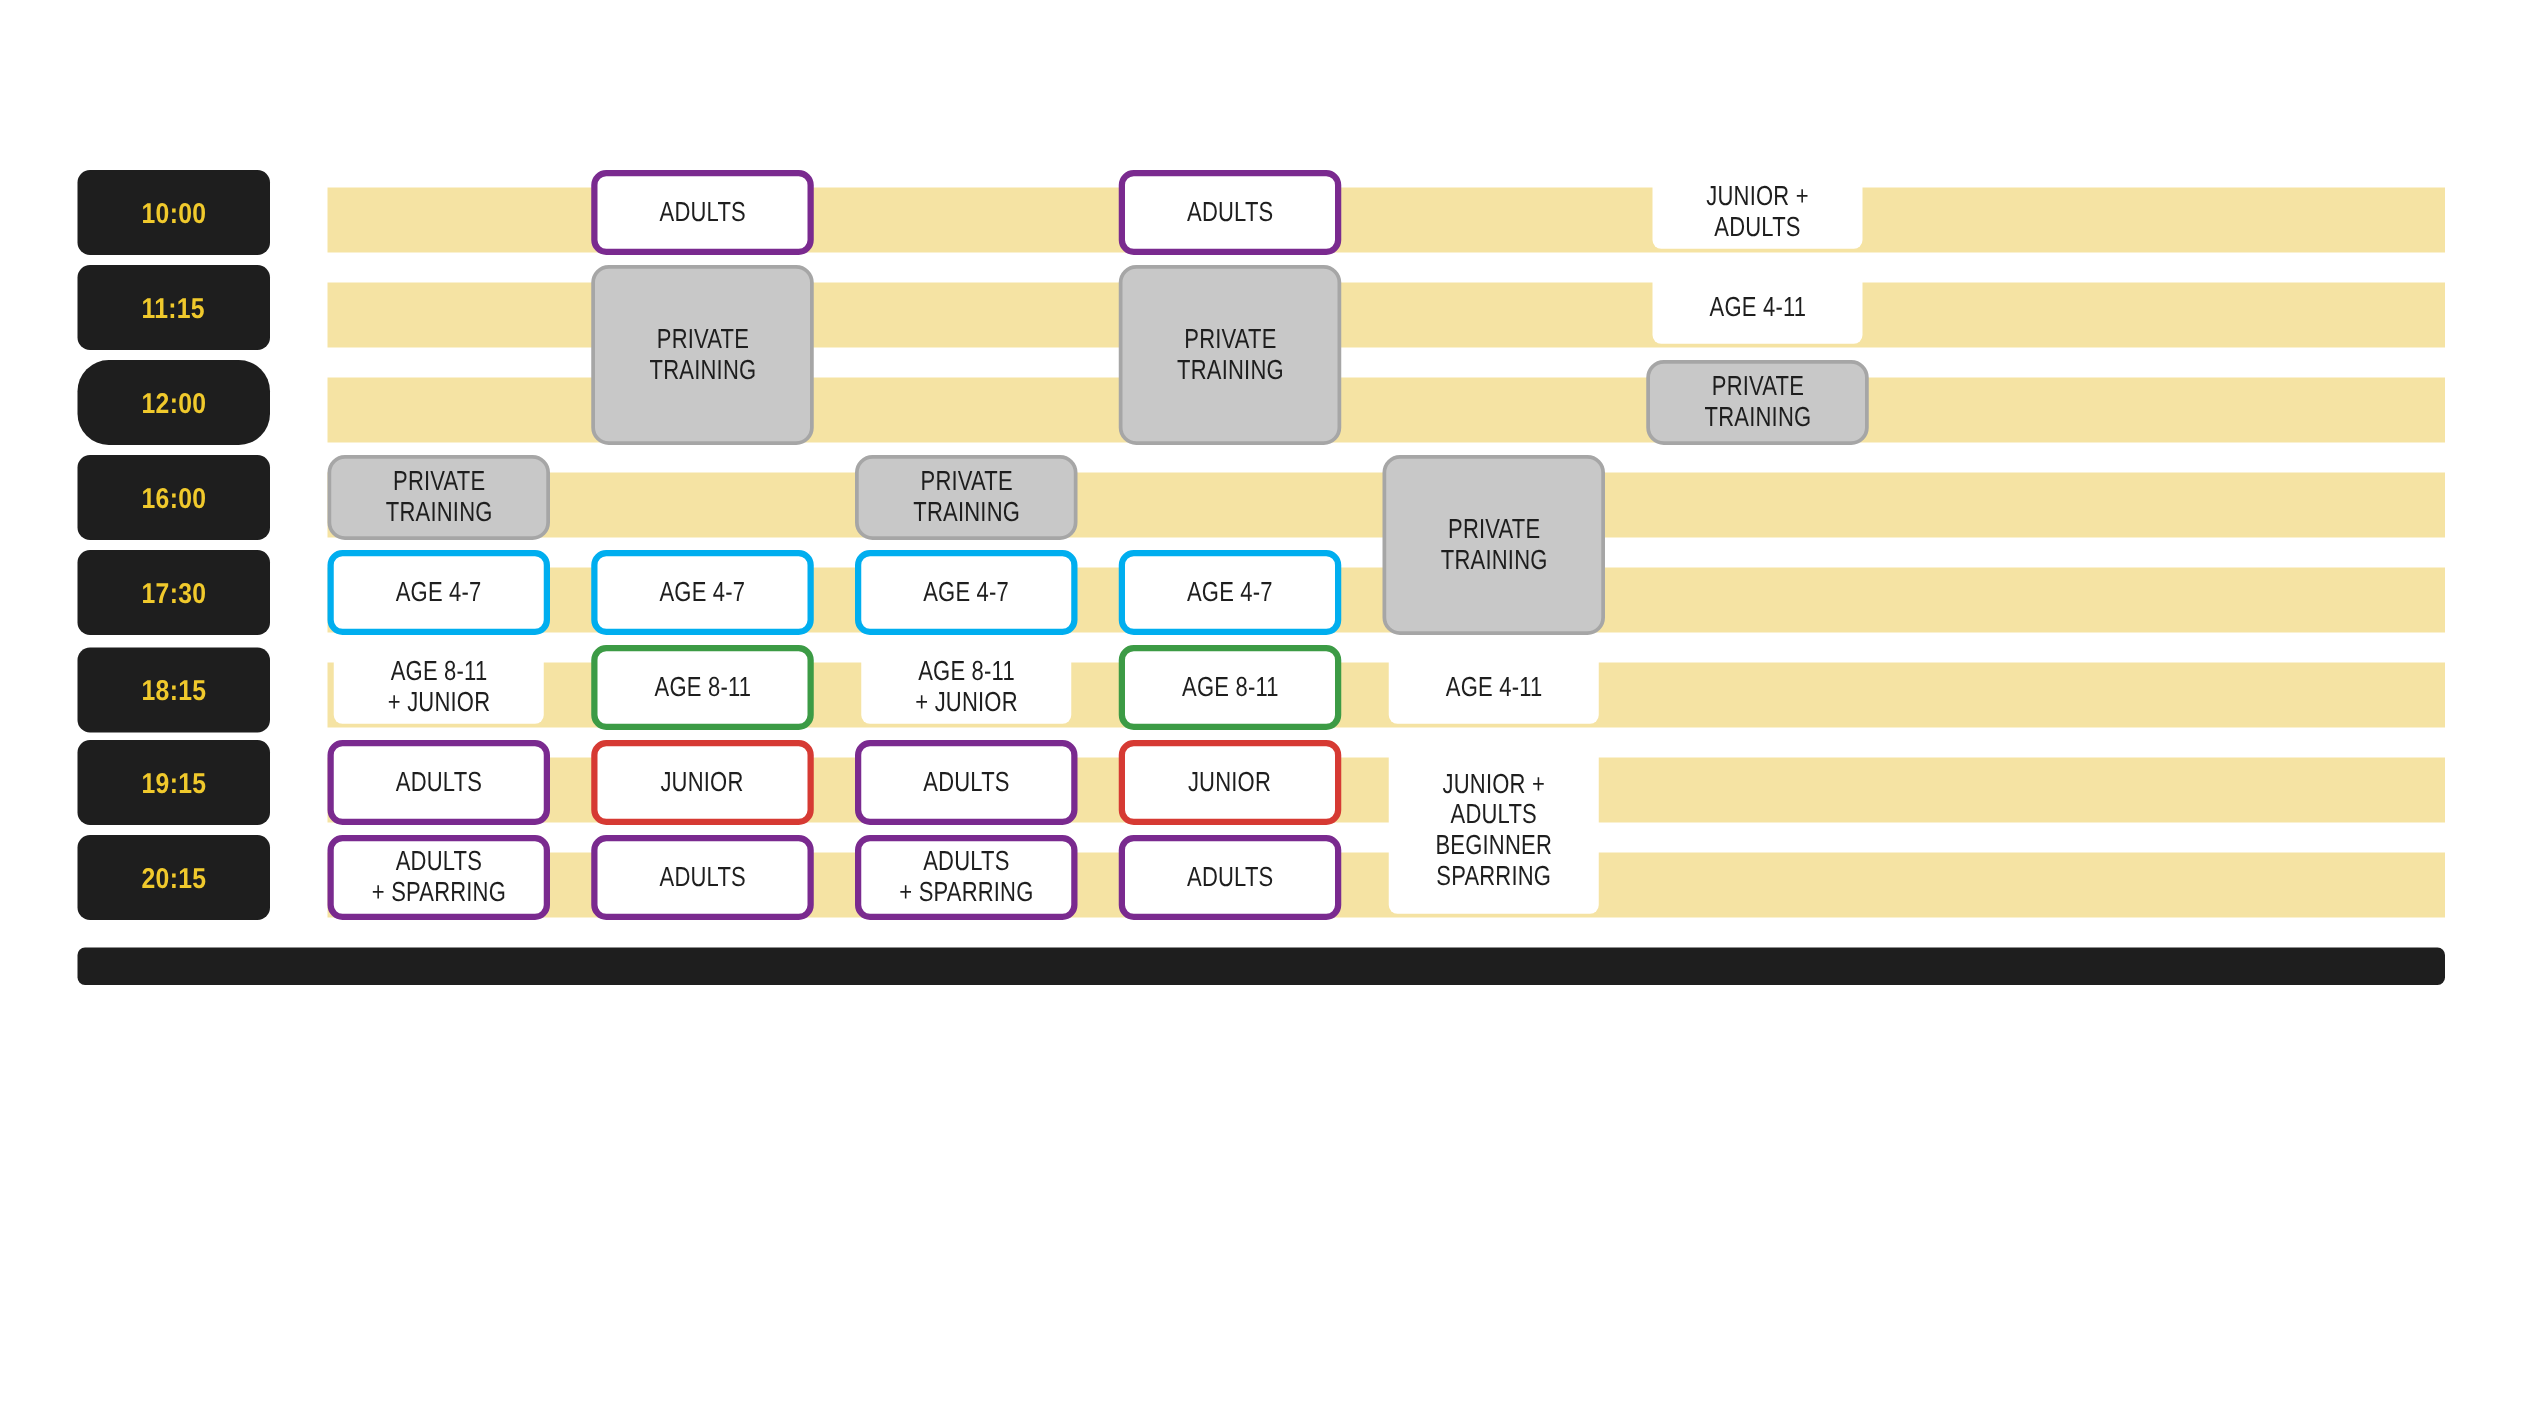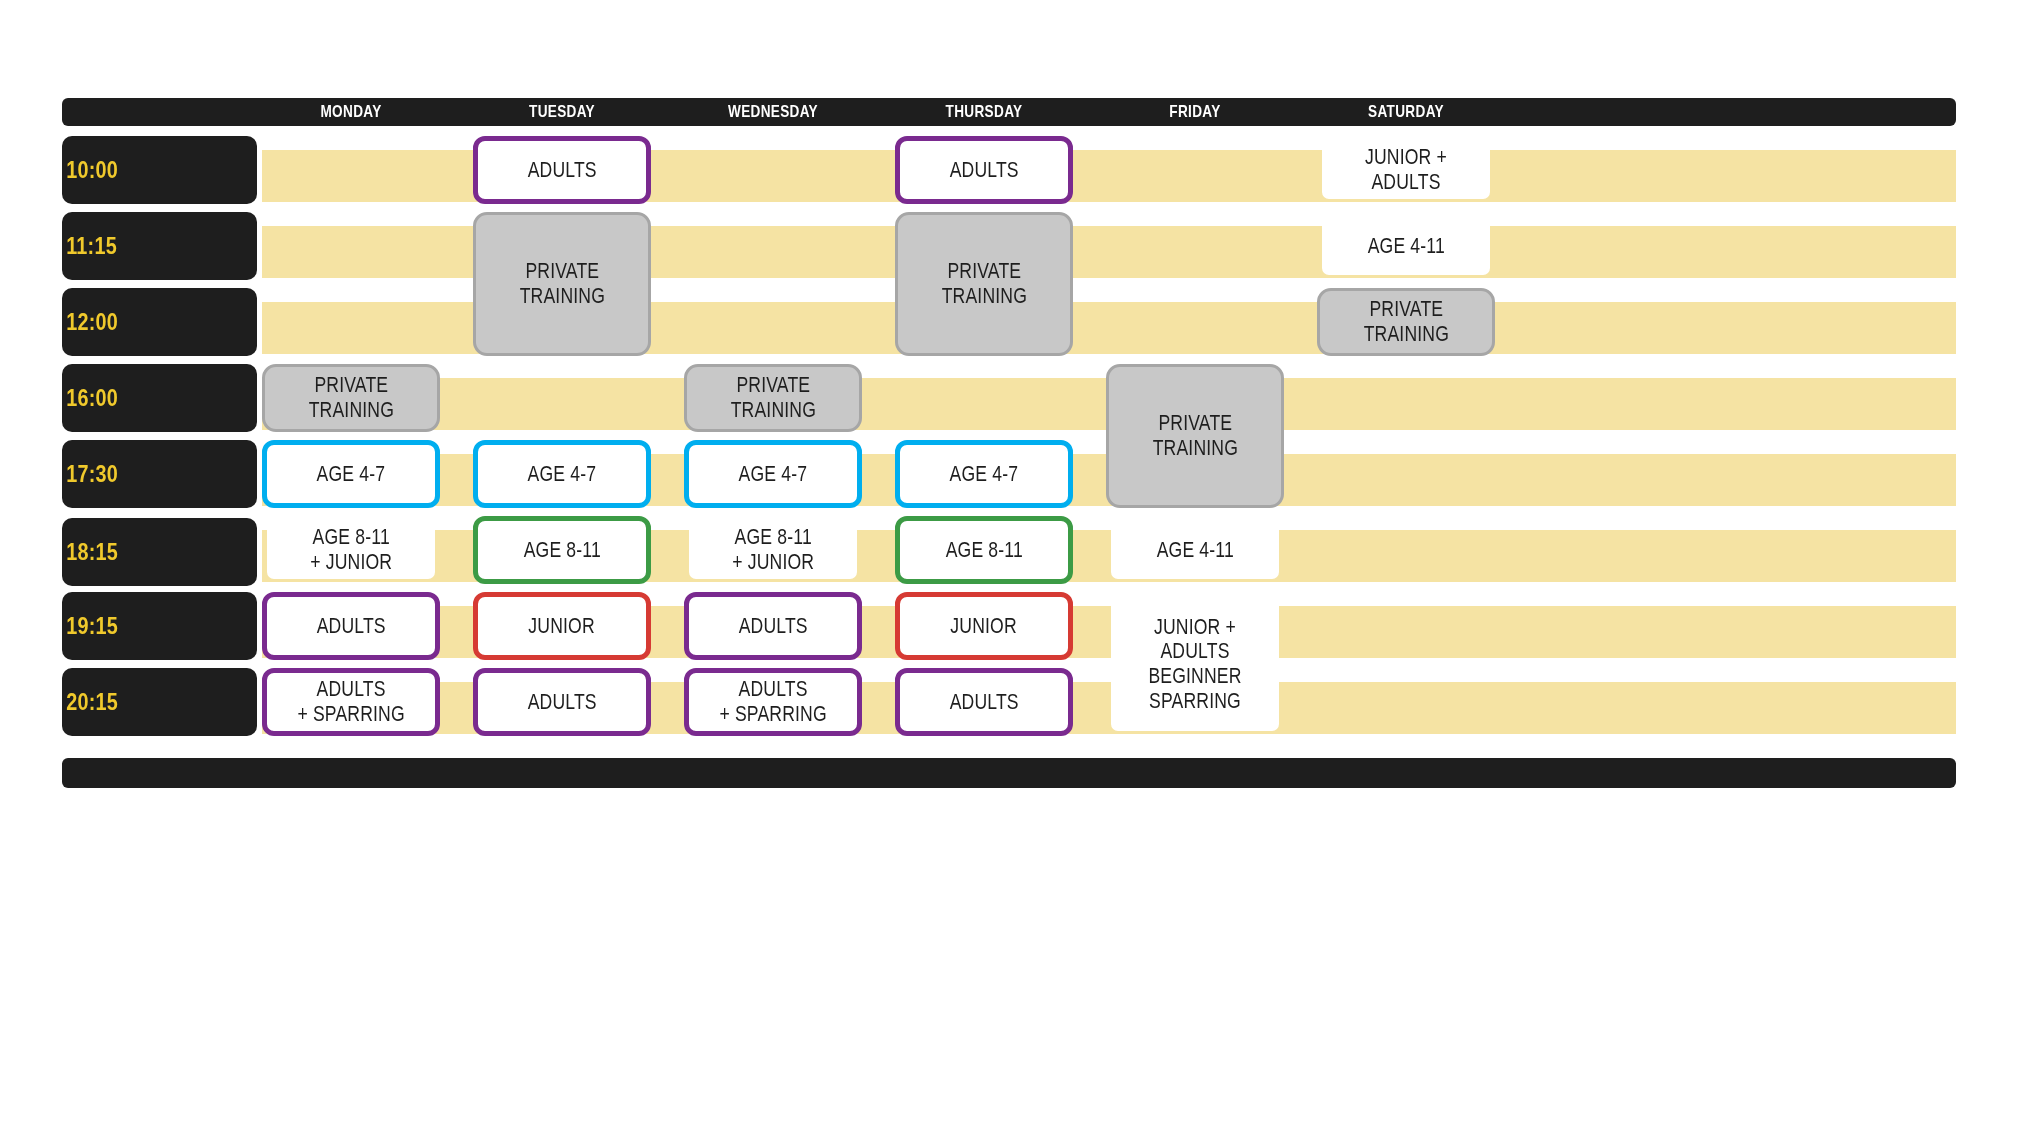--- a/index.html
+++ b/index.html
@@ -38,23 +38,23 @@
   }
 
   
   .stripe{
     position:absolute;left:200px;width:1694px;
     background:#F5E3A3;
   }
 
   
   .time-chip{
-    position:absolute;left:0;width:195px;
+    position:absolute;left:0;width:154px;
     background:#1E1E1E;border-radius:10px;
-    display:flex;align-items:center;justify-content:flex-start;
+    display:flex;align-items:center;justify-content:center;
   }
   .time-chip span{
     color:#F0C92C;font-size:23px;font-weight:bold;letter-spacing:.3px;
     transform:scaleX(.86);transform-origin:center center;
     white-space:nowrap;
   }
 
   
   .cell{
     position:absolute;
@@ -108,39 +108,29 @@
       <div class="stripe" style="top: 52px; height: 52px;"></div>
       <div class="stripe" style="top: 128px; height: 52px;"></div>
       <div class="stripe" style="top: 204px; height: 52px;"></div>
       <div class="stripe" style="top: 280px; height: 52px;"></div>
       <div class="stripe" style="top: 356px; height: 52px;"></div>
       <div class="stripe" style="top: 432px; height: 52px;"></div>
       <div class="stripe" style="top: 508px; height: 52px;"></div>
       <div class="stripe" style="top: 584px; height: 52px;"></div>
     </div>
 
-  <div class="header-bar">
-    <div id="day-headers">
-        <div class="day" style="left: 200px; width: 178px;">MONDAY</div>
-        <div class="day" style="left: 411px; width: 178px;">TUESDAY</div>
-        <div class="day" style="left: 622px; width: 178px;">WEDNESDAY</div>
-        <div class="day" style="left: 833px; width: 178px;">THURSDAY</div>
-        <div class="day" style="left: 1044px; width: 178px;">FRIDAY</div>
-        <div class="day" style="left: 1255px; width: 178px;">SATURDAY</div>
-      </div>
-  </div>
 
   <div id="time-column">
       <div class="time-chip" style="top: 38px; height: 68px;">
         <span>10:00</span>
       </div>
       <div class="time-chip" style="top: 114px; height: 68px;">
         <span>11:15</span>
       </div>
-      <div class="time-chip" style="top: 190px; height: 68px;">
+      <div class="time-chip" style="top: 190px; height: 68px; border-radius: 25px;">
         <span>12:00</span>
       </div>
       <div class="time-chip" style="top: 266px; height: 68px;">
         <span>16:00</span>
       </div>
       <div class="time-chip" style="top: 342px; height: 68px;">
         <span>17:30</span>
       </div>
       <div class="time-chip" style="top: 420px; height: 68px;">
         <span>18:15</span>

